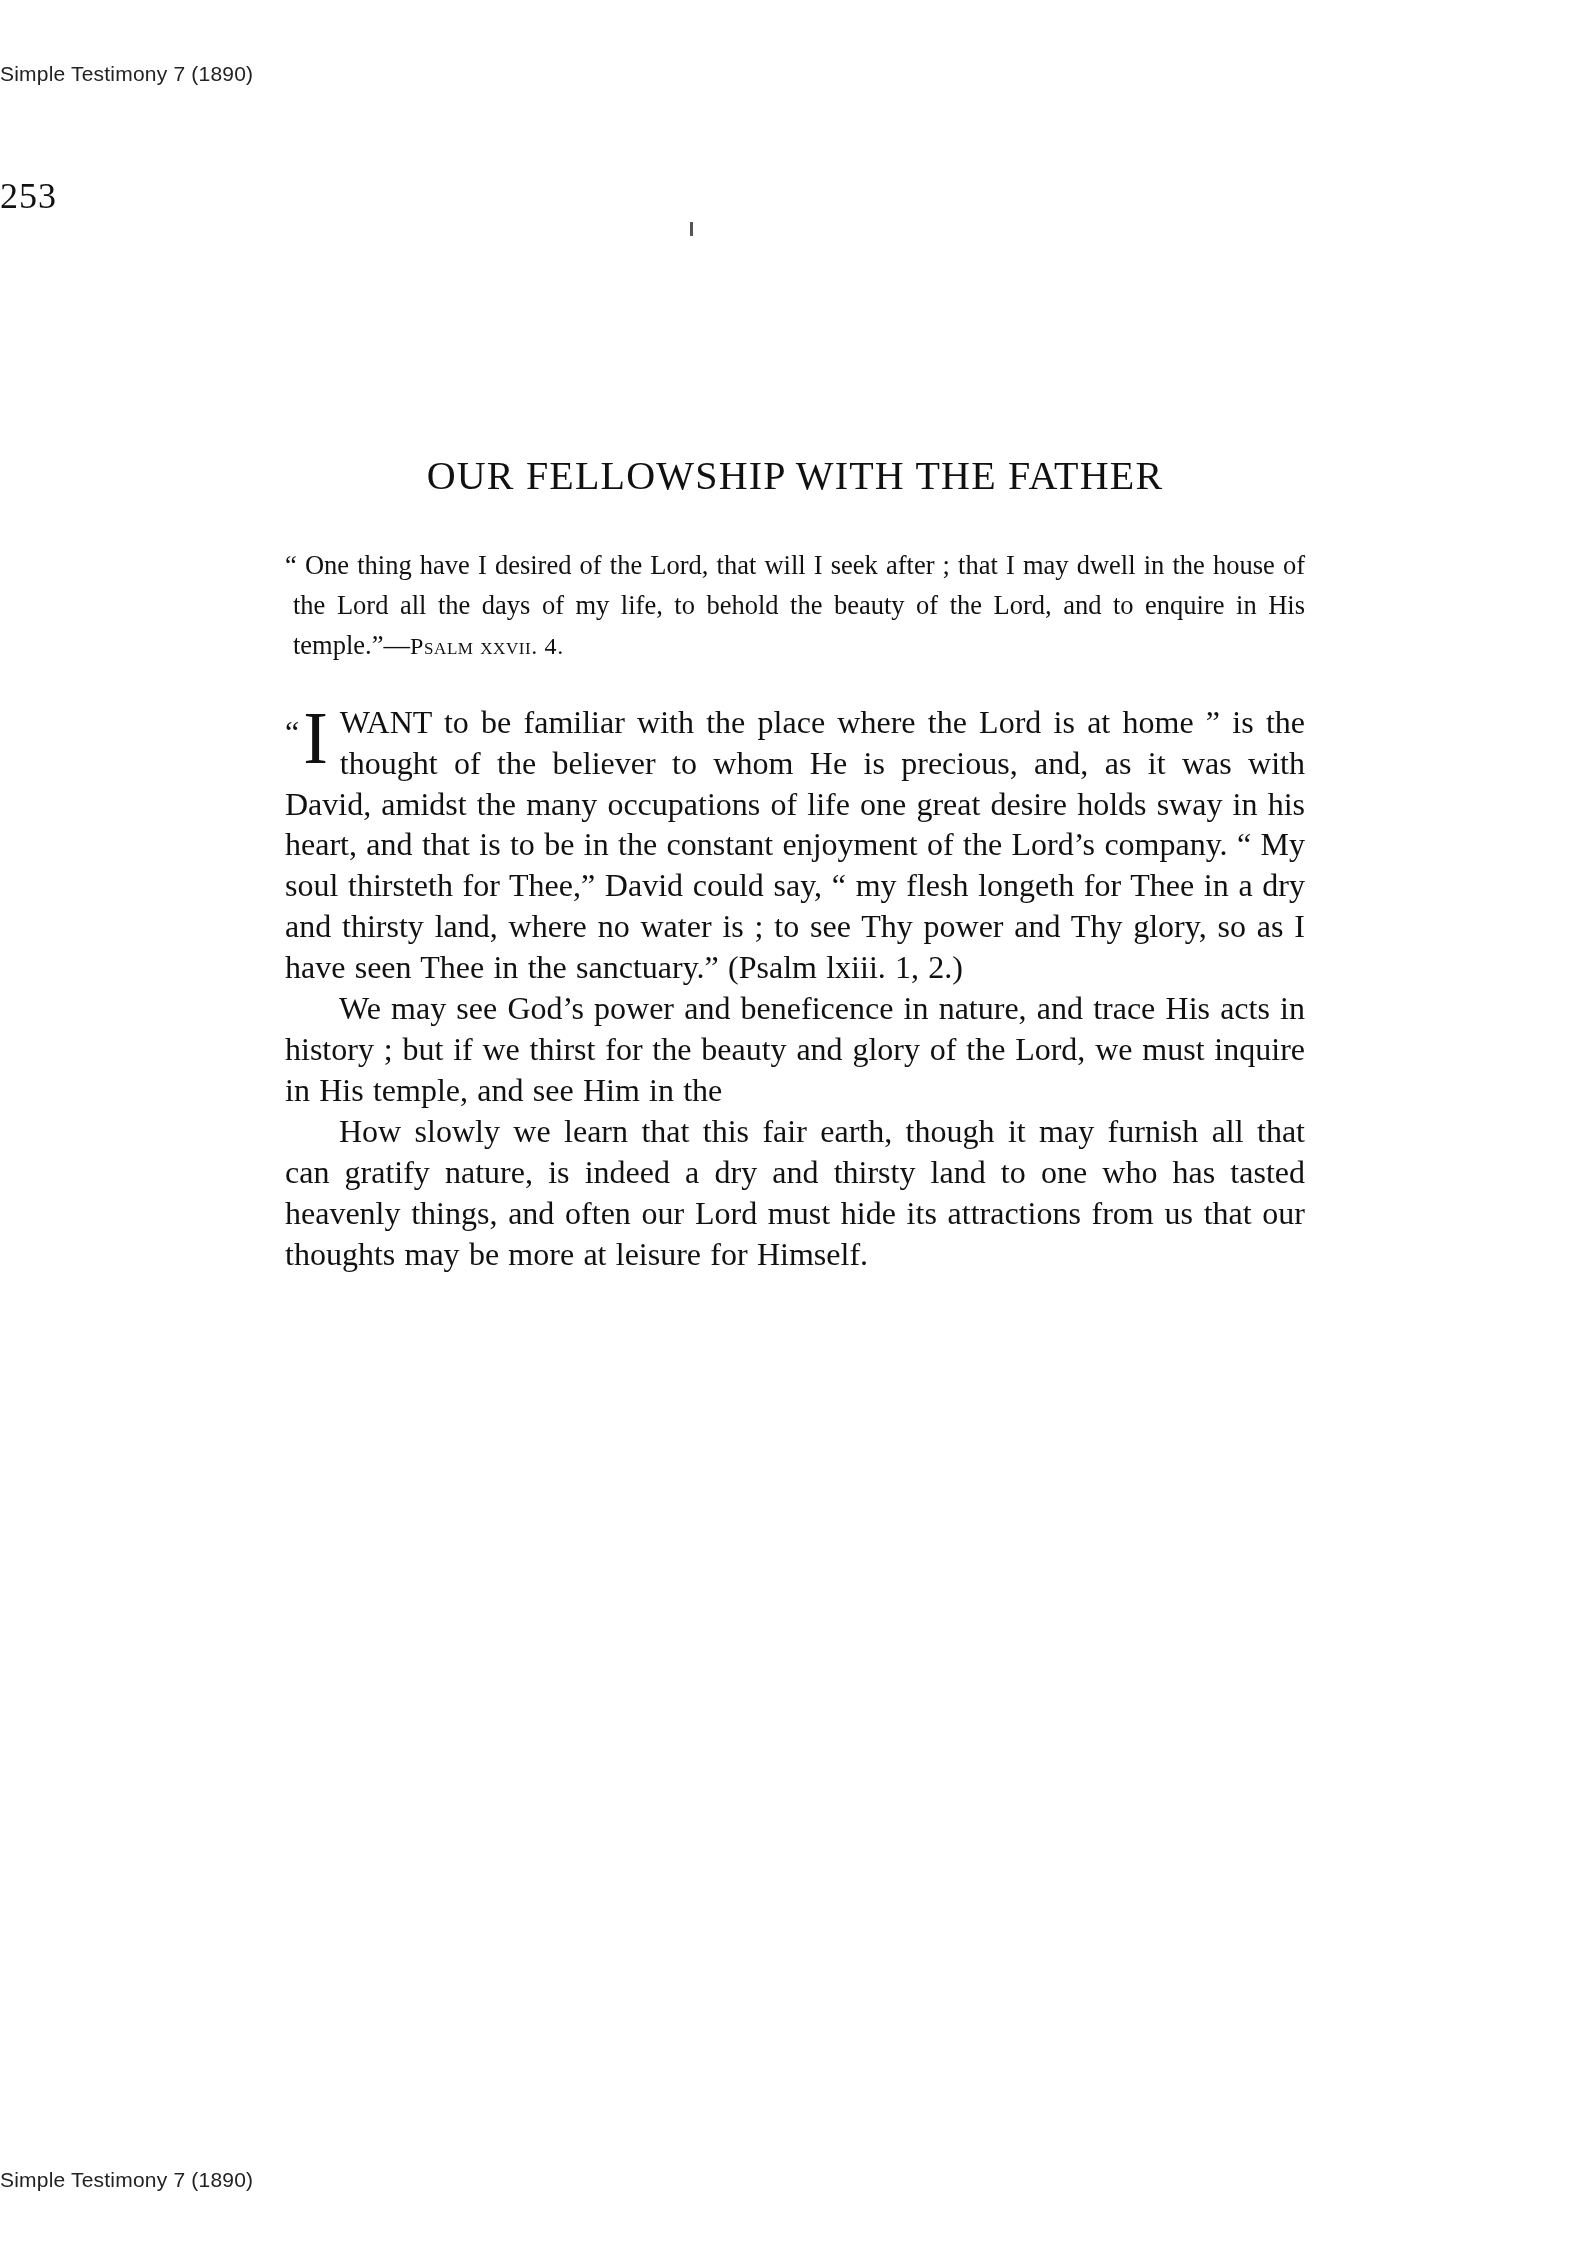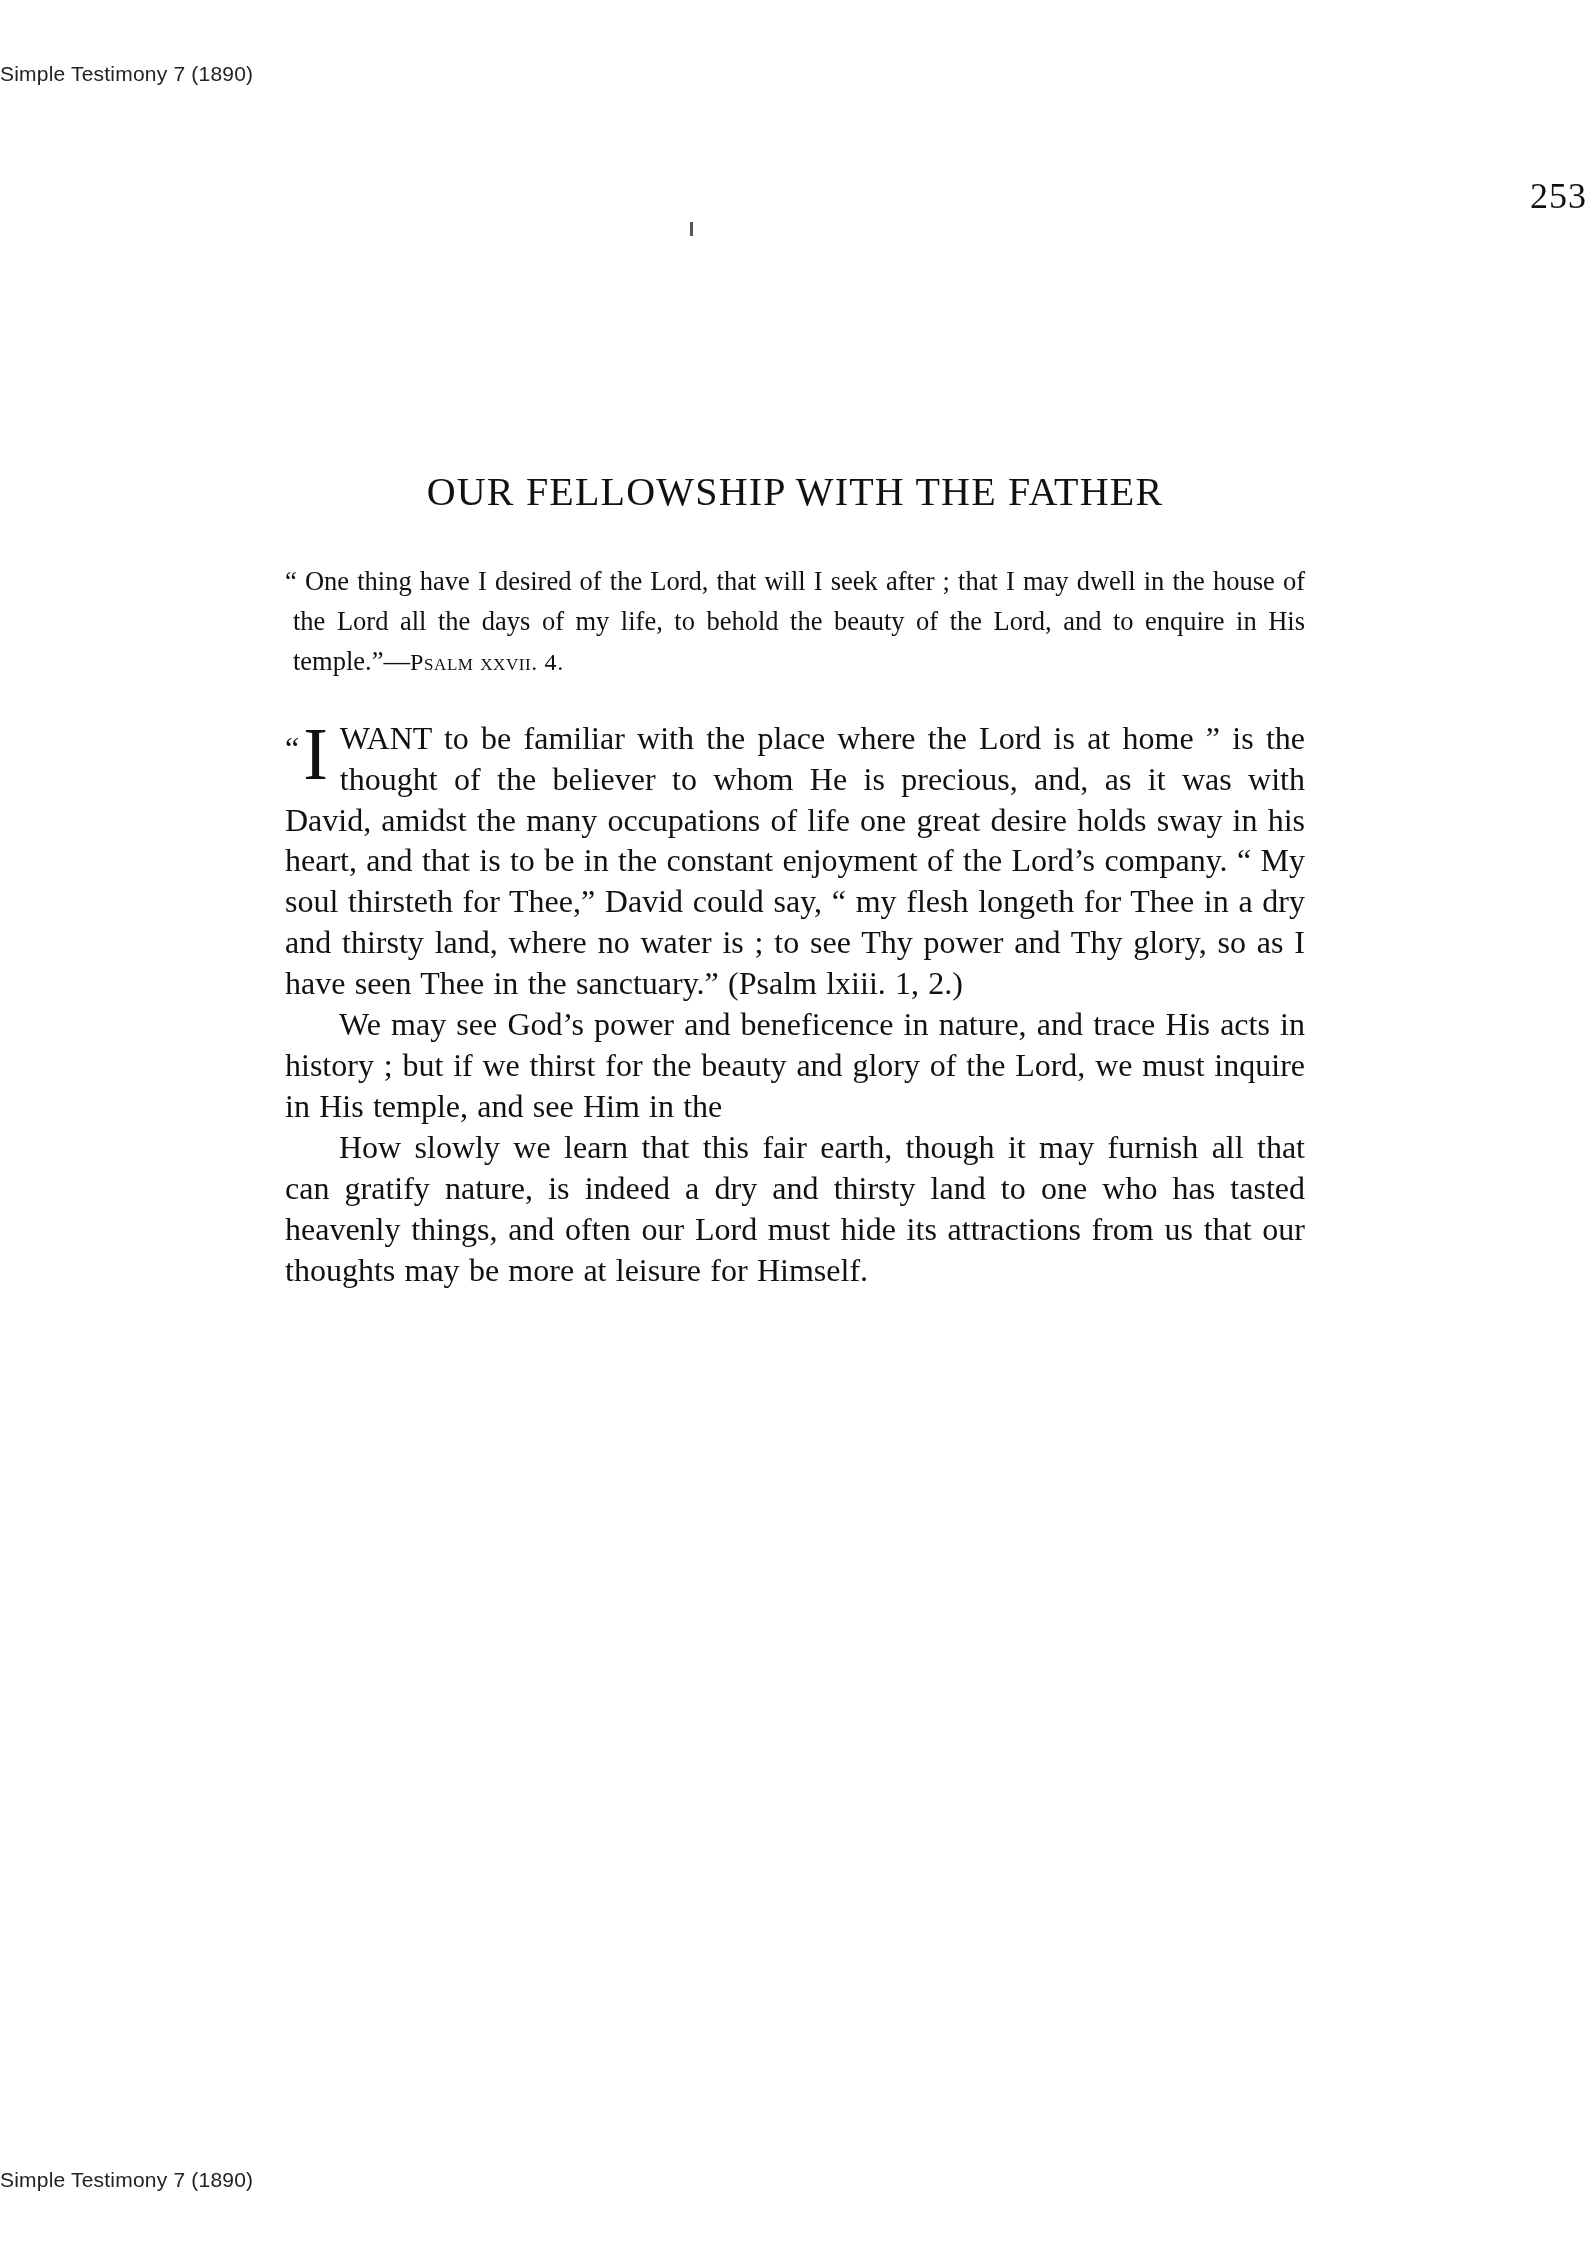--- a/index.html
+++ b/index.html
@@ -30,21 +30,21 @@
     letter-spacing: 0.2px;
   }
   .running-head { top: 62px; }
   .running-foot { top: 2168px; }
 
   .folio {
     position: absolute;
     left: 0;
     right: 0;
     top: 175px;
-    text-align: right;
+    text-align: left;
     font-family: "Liberation Serif", serif;
     font-size: 36px;
     letter-spacing: 1px;
     color: #111111;
   }
   .folio-tick {
     position: absolute;
     left: 690px;
     top: 222px;
     width: 3px;
@@ -53,21 +53,21 @@
   }
 
   .content {
     position: absolute;
     left: 285px;
     width: 1020px;
     top: 450px;
   }
 
   h1.title {
-    margin: 16px;
+    margin: 0;
     font-weight: normal;
     font-size: 40px;
     line-height: 1.32;
     text-align: center;
     letter-spacing: 1.2px;
   }
   h1.title .line { display: block; }
 
   .epigraph {
     margin: 42px 0 0 0;

